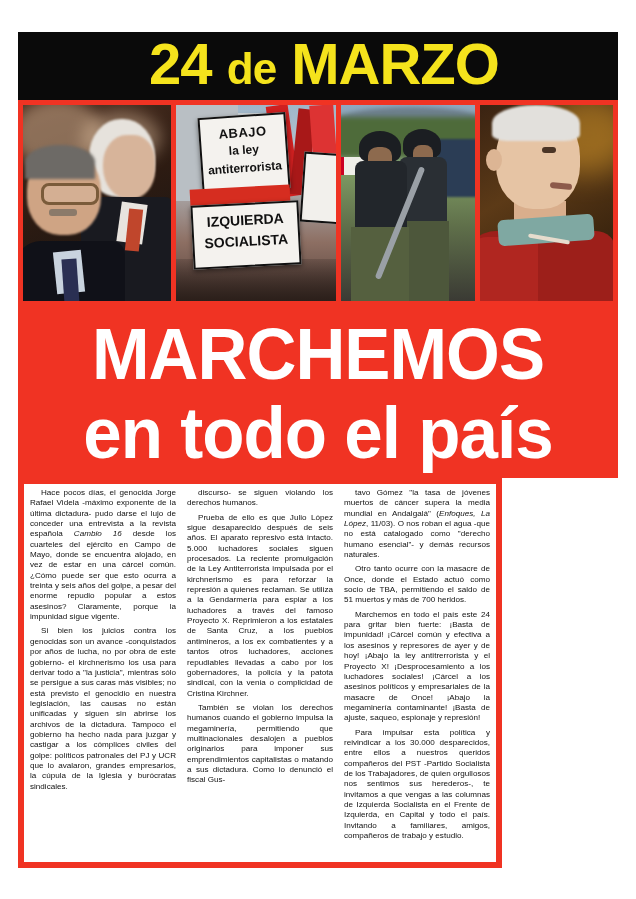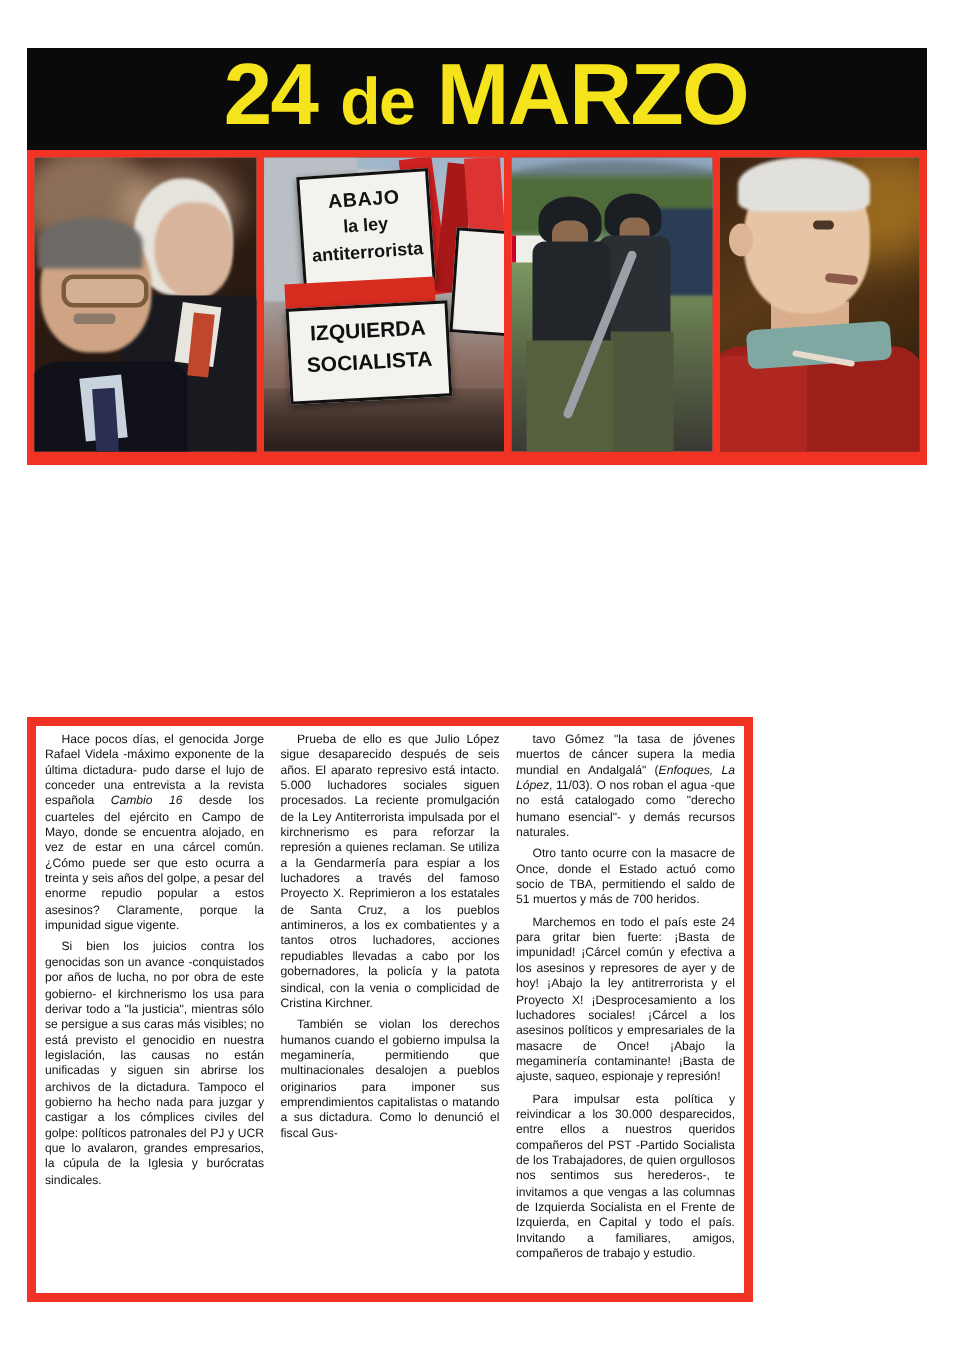--- a/index.html
+++ b/index.html
@@ -327,31 +327,36 @@
       <div class="ph-layer p4-drawstr"></div>
       <div class="ph-layer p4-head"></div>
       <div class="ph-layer p4-hair"></div>
       <div class="ph-layer p4-ear"></div>
       <div class="ph-layer p4-eye"></div>
       <div class="ph-layer p4-mouth"></div>
     </div>
 
   </div>
 
+  <div class="headline">
+    <div class="hl-line1">MARCHEMOS</div>
+    <div class="hl-line2">en todo el país</div>
+  </div>
 
   <div class="article-frame">
     <div class="article-inner">
 
       <div class="col" id="col1">
           <p>Hace pocos días, el genocida Jorge Rafael Videla -máximo exponente de la última dictadura- pudo darse el lujo de conceder una entrevista a la revista española <em>Cambio 16</em> desde los cuarteles del ejército en Campo de Mayo, donde se encuentra alojado, en vez de estar en una cárcel común. ¿Cómo puede ser que esto ocurra a treinta y seis años del golpe, a pesar del enorme repudio popular a estos asesinos? Claramente, porque la impunidad sigue vigente.</p>
           <p>Si bien los juicios contra los genocidas son un avance -conquistados por años de lucha, no por obra de este gobierno- el kirchnerismo los usa para derivar todo a "la justicia", mientras sólo se persigue a sus caras más visibles; no está previsto el genocidio en nuestra legislación, las causas no están unificadas y siguen sin abrirse los archivos de la dictadura. Tampoco el gobierno ha hecho nada para juzgar y castigar a los cómplices civiles del golpe: políticos patronales del PJ y UCR que lo avalaron, grandes empresarios, la cúpula de la Iglesia y burócratas sindicales.</p>
         </div>
 
       <div class="col" id="col2">
         <div class="col2-body">
+            <p>discurso- se siguen violando los derechos humanos.</p>
             <p>Prueba de ello es que Julio López sigue desaparecido después de seis años. El aparato represivo está intacto. 5.000 luchadores sociales siguen procesados. La reciente promulgación de la Ley Antiterrorista impulsada por el kirchnerismo es para reforzar la represión a quienes reclaman. Se utiliza a la Gendarmería para espiar a los luchadores a través del famoso Proyecto X. Reprimieron a los estatales de Santa Cruz, a los pueblos antimineros, a los ex combatientes y a tantos otros luchadores, acciones repudiables llevadas a cabo por los gobernadores, la policía y la patota sindical, con la venia o complicidad de Cristina Kirchner.</p>
             <p>También se violan los derechos humanos cuando el gobierno impulsa la megaminería, permitiendo que multinacionales desalojen a pueblos originarios para imponer sus emprendimientos capitalistas o matando a sus dictadura. Como lo denunció el fiscal Gus-</p>
           </div>
       </div>
 
       <div class="col" id="col3">
           <p>tavo Gómez "la tasa de jóvenes muertos de cáncer supera la media mundial en Andalgalá" (<em>Enfoques, La López</em>, 11/03). O nos roban el agua -que no está catalogado como "derecho humano esencial"- y demás recursos naturales.</p>
           <p>Otro tanto ocurre con la masacre de Once, donde el Estado actuó como socio de TBA, permitiendo el saldo de 51 muertos y más de 700 heridos.</p>
           <p>Marchemos en todo el país este 24 para gritar bien fuerte: ¡Basta de impunidad! ¡Cárcel común y efectiva a los asesinos y represores de ayer y de hoy! ¡Abajo la ley antitrerrorista y el Proyecto X! ¡Desprocesamiento a los luchadores sociales! ¡Cárcel a los asesinos políticos y empresariales de la masacre de Once! ¡Abajo la megaminería contaminante! ¡Basta de ajuste, saqueo, espionaje y represión!</p>
           <p>Para impulsar esta política y reivindicar a los 30.000 desparecidos, entre ellos a nuestros queridos compañeros del PST -Partido Socialista de los Trabajadores, de quien orgullosos nos sentimos sus herederos-, te invitamos a que vengas a las columnas de Izquierda Socialista en el Frente de Izquierda, en Capital y todo el país. Invitando a familiares, amigos, compañeros de trabajo y estudio.</p>

